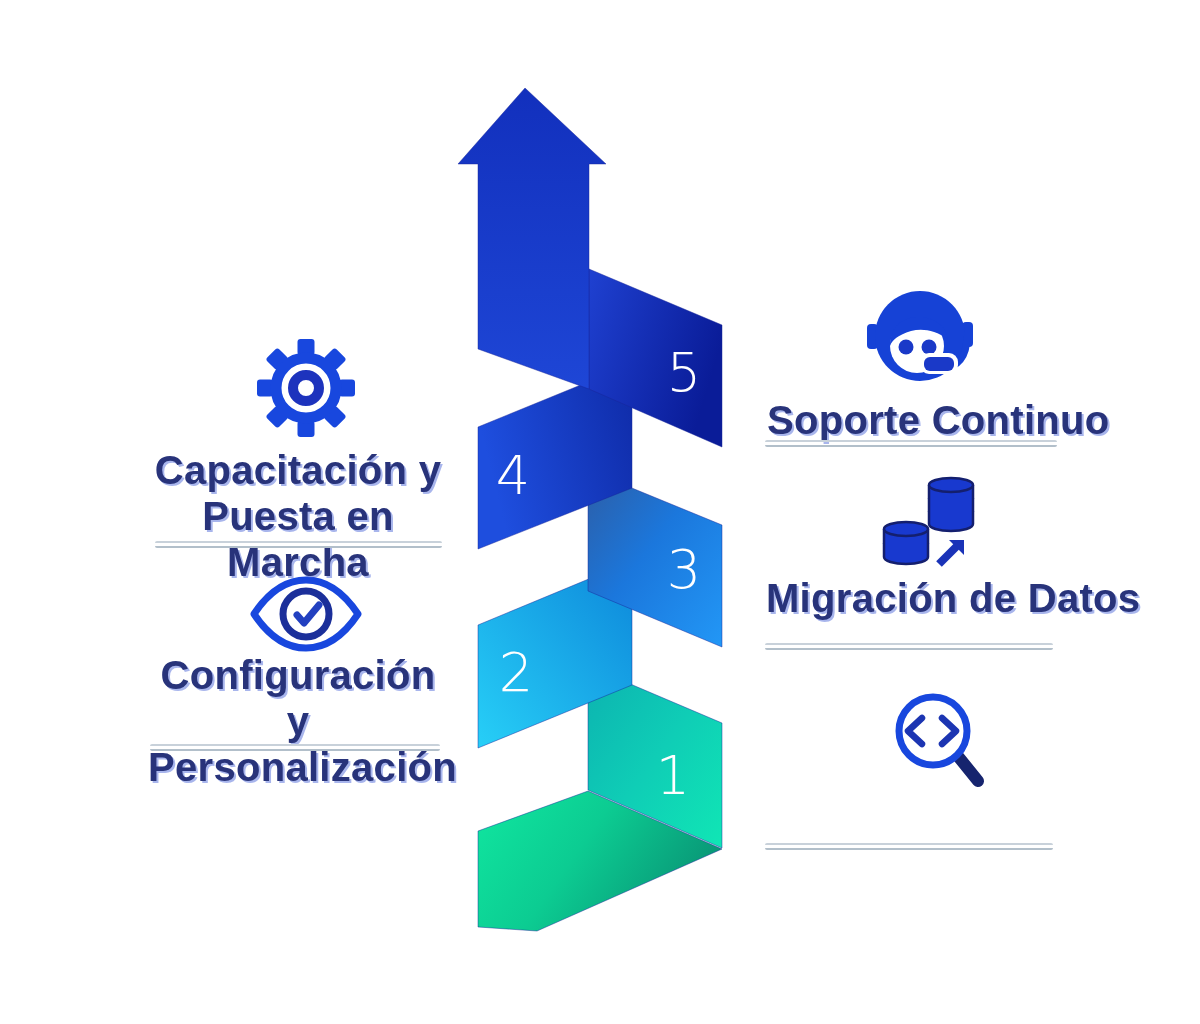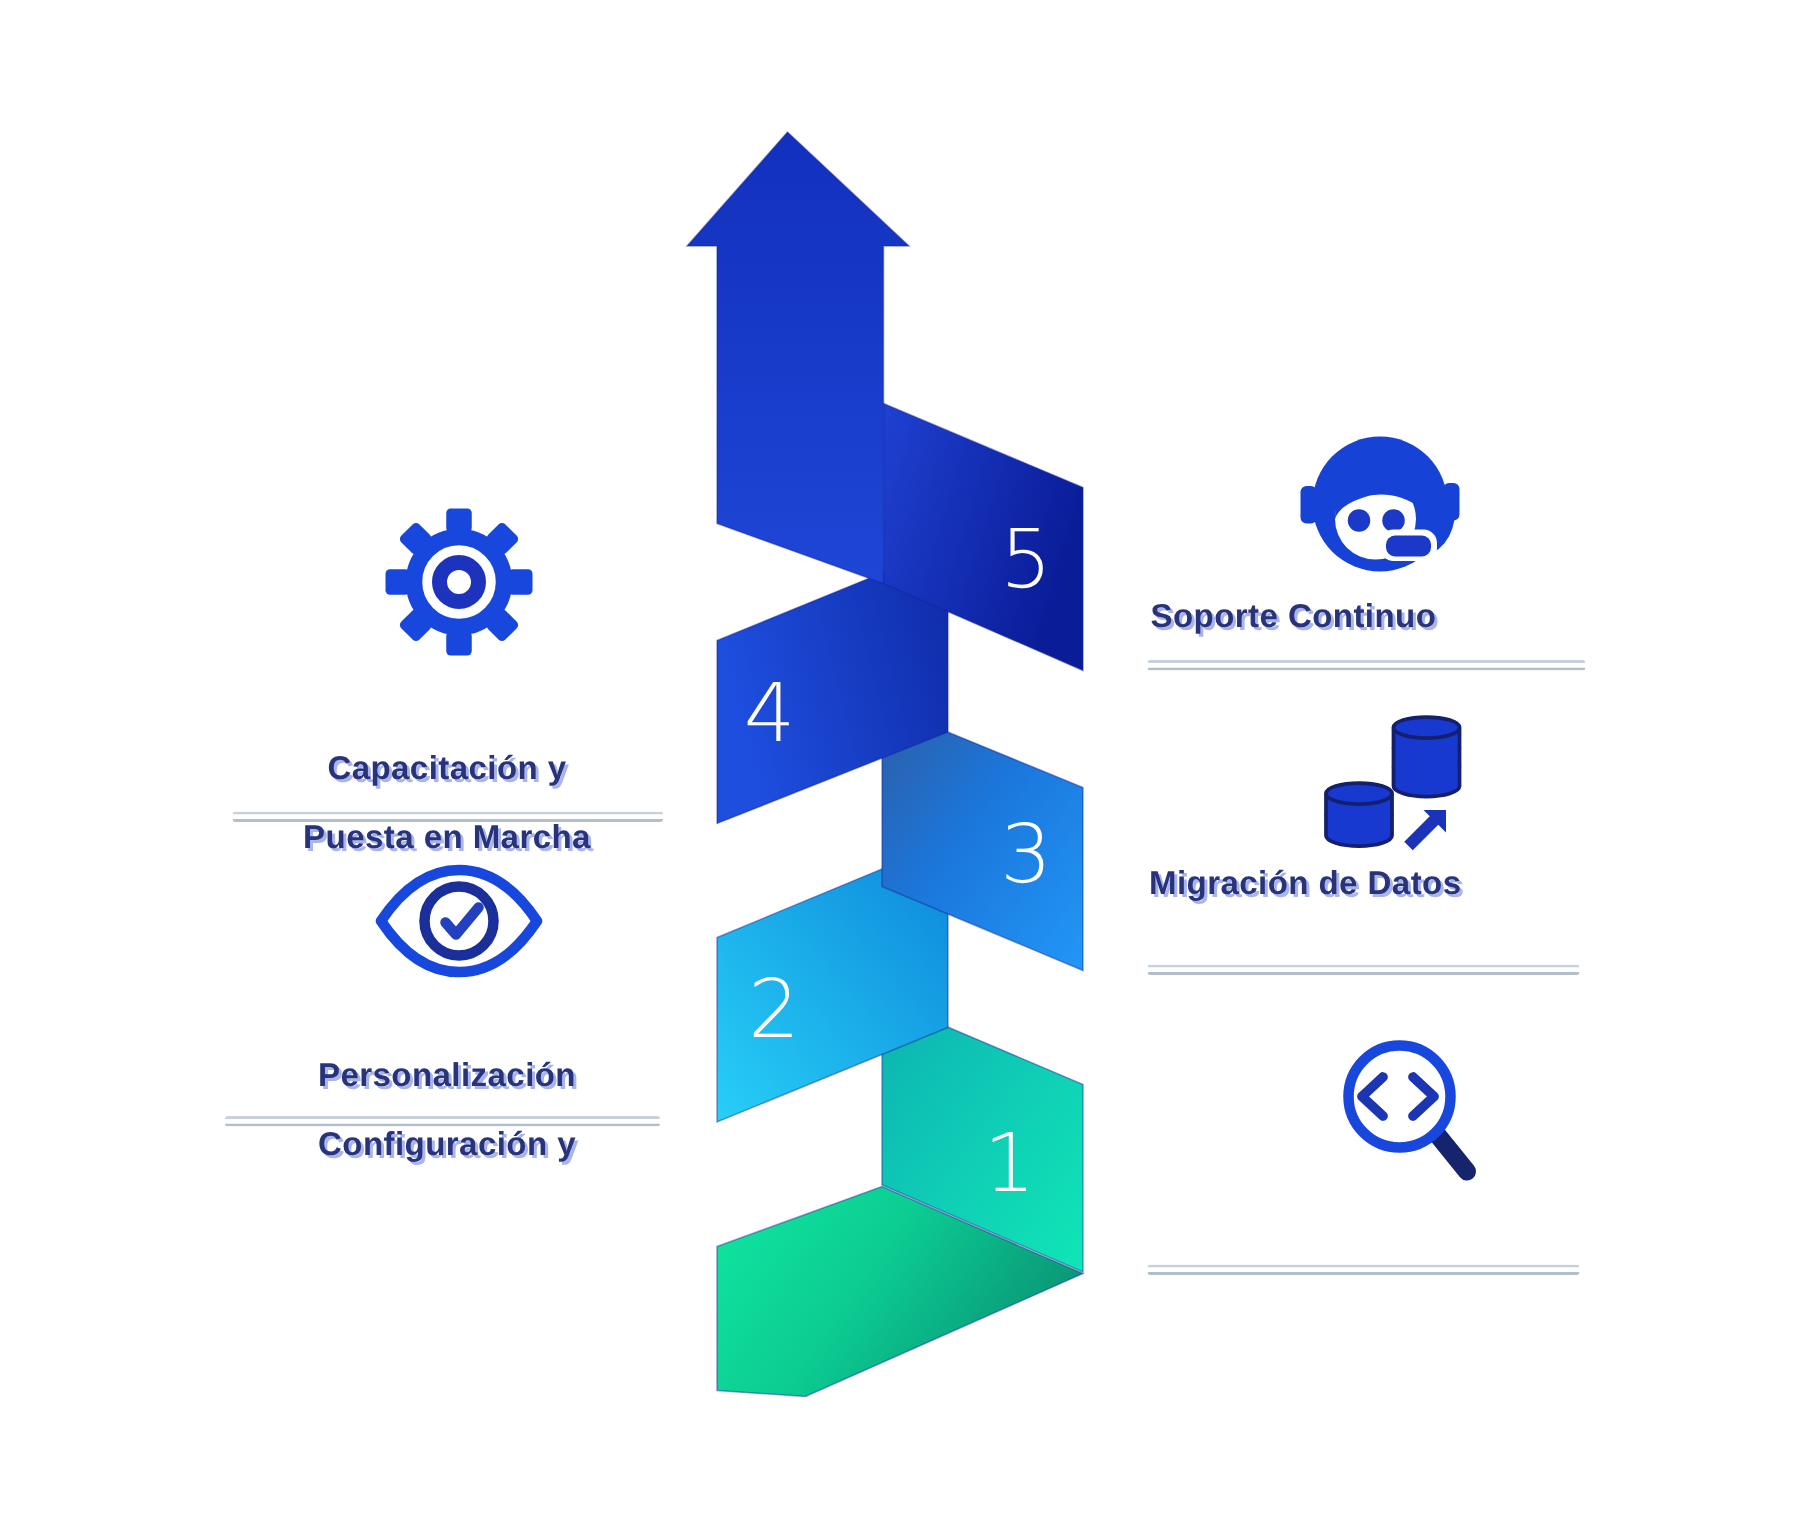--- a/index.html
+++ b/index.html
@@ -1,22 +1,22 @@
 <!DOCTYPE html>
 <html><head>
 <meta charset="utf-8">
 <style>
   html,body{margin:0;padding:0;background:#ffffff;}
   .canvas{position:relative;width:1200px;height:1024px;background:#ffffff;overflow:hidden;
           font-family:"Liberation Sans",sans-serif;}
   .ribbon-svg{position:absolute;left:0;top:0;}
-  .lbl{position:absolute;font-weight:700;font-size:22px;color:#28337a;letter-spacing:.3px;
+  .lbl{position:absolute;font-weight:700;font-size:40px;color:#28337a;letter-spacing:.3px;
        text-shadow:2px 2px 0 rgba(61,90,212,.45);white-space:nowrap;
        font-family:"Liberation Sans",sans-serif;}
-  .lbl-center{text-align:center;white-space:normal;line-height:46px;margin-top:42px;}
+  .lbl-center{text-align:center;white-space:normal;line-height:46px;}
   .divider{position:absolute;height:3px;border-top:2px solid #c8d1da;border-bottom:2px solid #b2bfca;
            border-radius:2px;}
   .num{font-family:"DejaVu Sans",sans-serif;font-weight:300;fill:#ffffff;font-size:54px;}
 </style>
 </head>
 <body>
 
 <div class="canvas">
 
   <svg class="ribbon-svg" width="1200" height="1024" viewBox="0 0 1200 1024">
@@ -132,22 +132,22 @@
     </g>
   </svg>
 
   <div class="lbl lbl-center" style="left:148px;top:447px;width:300px;">
     <div>Capacitación y</div>
     <div>Puesta en Marcha</div>
   </div>
   <div class="divider" style="left:155px;top:541px;width:287px;"></div>
 
   <div class="lbl lbl-center" style="left:148px;top:652px;width:300px;">
+    <div>Configuración y</div>
     <div>Personalización</div>
-    <div>Configuración y</div>
   </div>
   <div class="divider" style="left:150px;top:744px;width:290px;"></div>
 
   <div class="lbl" style="left:767px;top:398px;">Soporte Continuo</div>
   <div class="divider" style="left:765px;top:440px;width:292px;"></div>
 
   <div class="lbl" style="left:766px;top:576px;">Migración de Datos</div>
   <div class="divider" style="left:765px;top:643px;width:288px;"></div>
 
   <div class="divider" style="left:765px;top:843px;width:288px;"></div>

